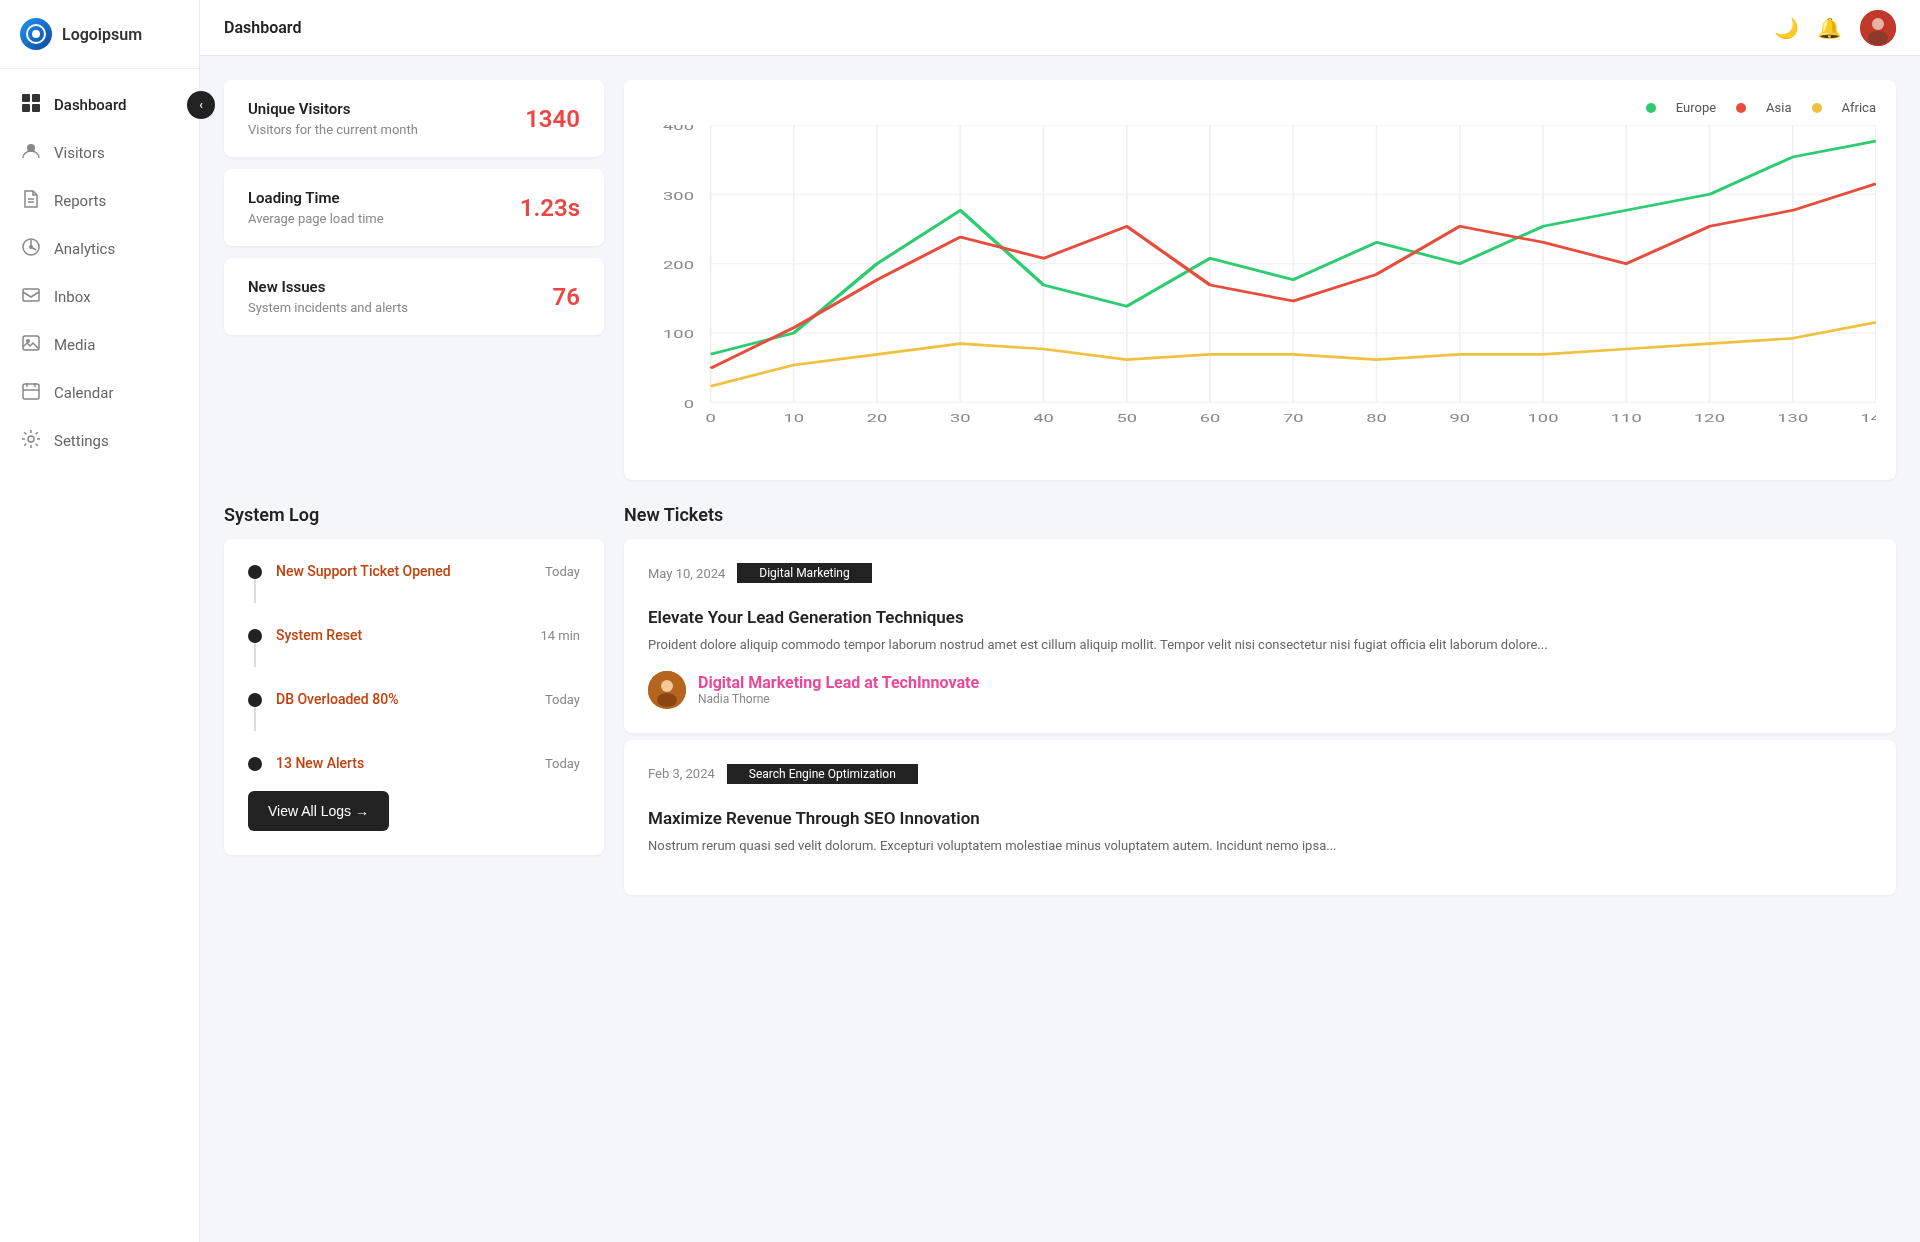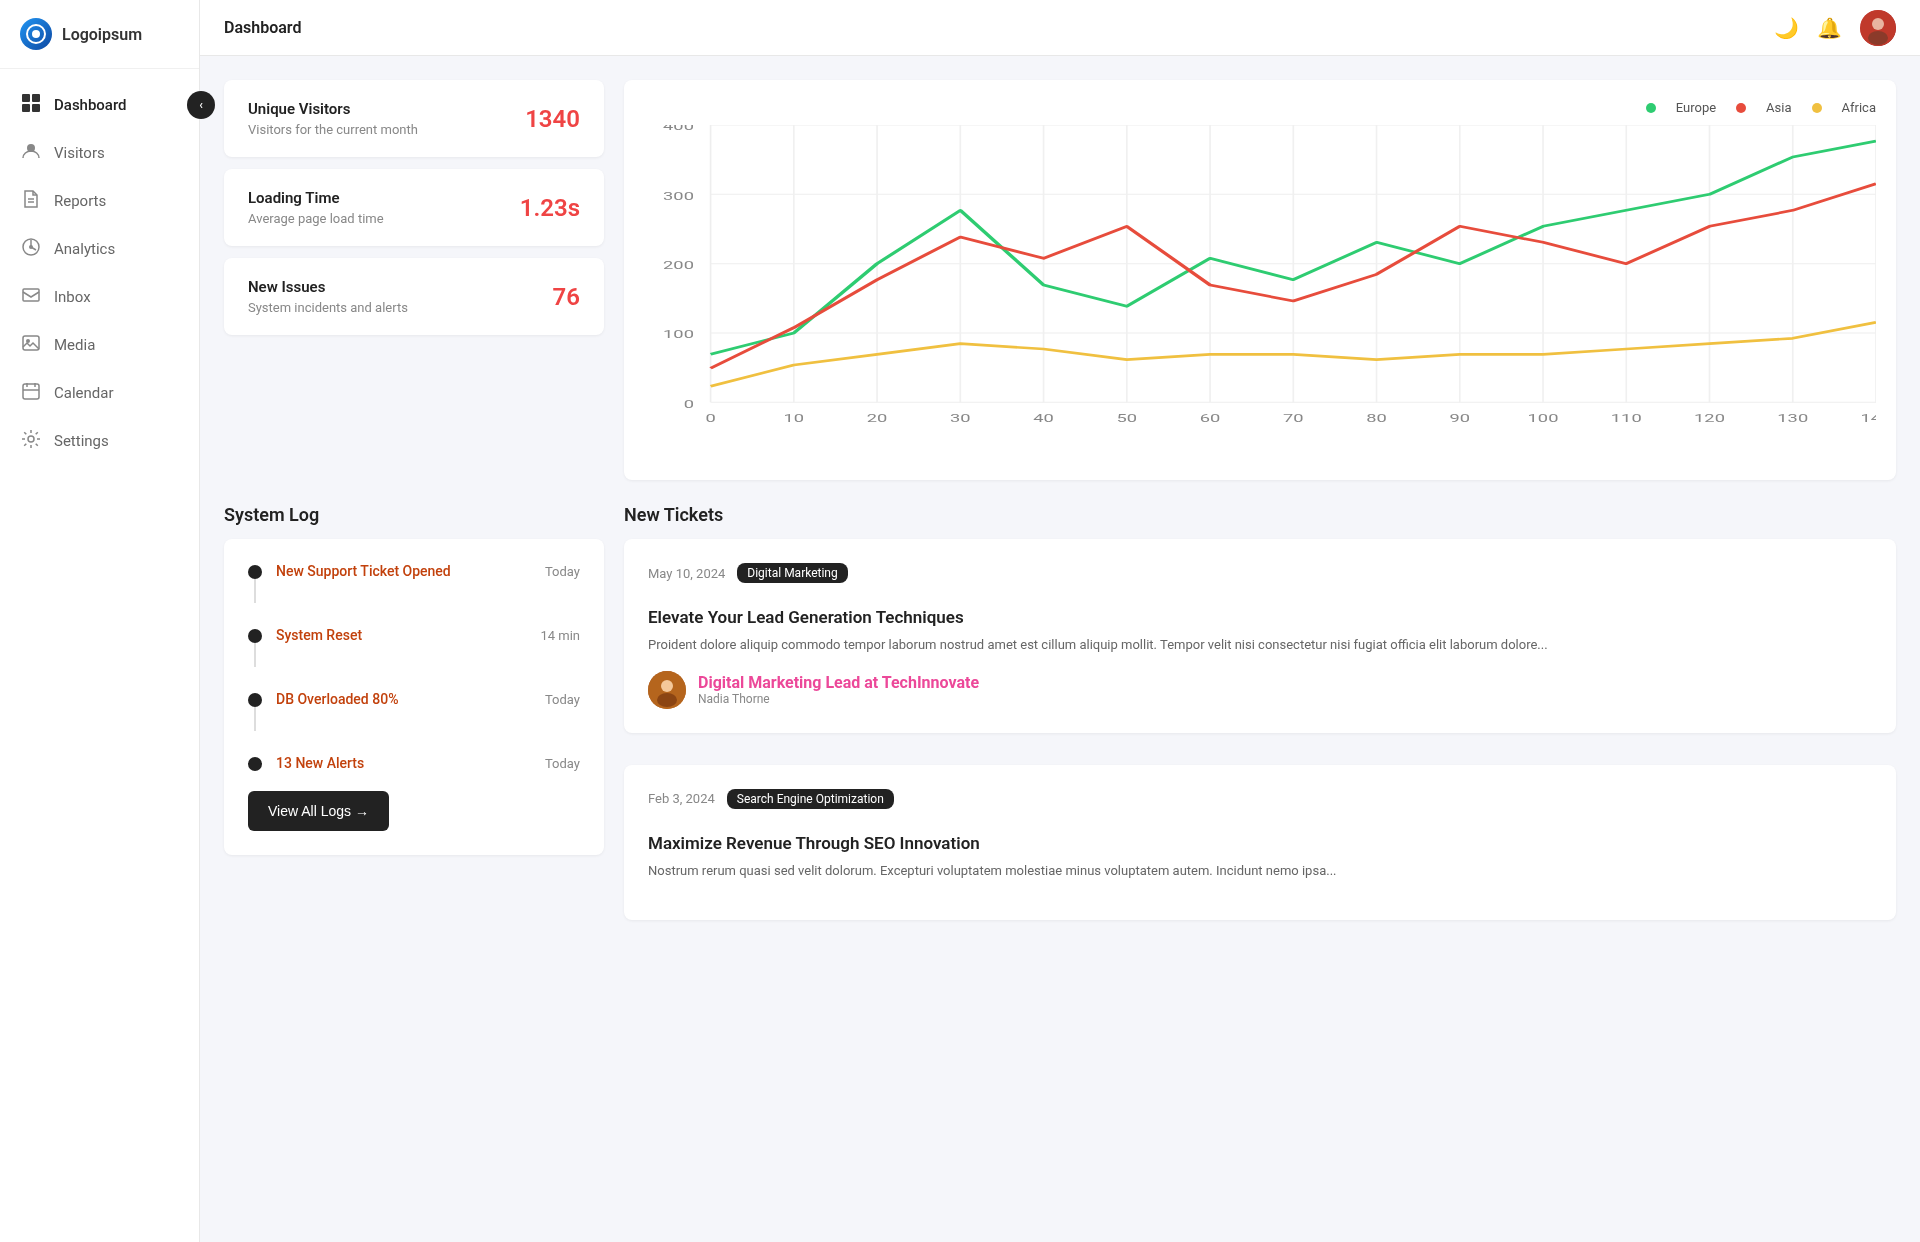--- a/index.html
+++ b/index.html
@@ -190,34 +190,34 @@
       padding: 12px 20px;
       font-size: 14px;
       cursor: pointer;
       display: inline-flex;
       align-items: center;
       gap: 6px;
     }
 
     
     .new-tickets { flex: 1; }
-    .tickets-list { display: flex; flex-direction: column; gap: 32px; }
+    .tickets-list { display: flex; flex-direction: column; gap: 7px; }
     .ticket-card {
       background: #fff;
       border-radius: 8px;
       padding: 24px;
       box-shadow: 0 1px 3px rgba(0,0,0,0.06);
     }
     .ticket-meta { display: flex; align-items: center; gap: 12px; margin-bottom: 10px; }
     .ticket-date { font-size: 13px; color: #888; }
     .ticket-tag {
       background: #222;
       color: #fff;
-      border-radius: 8px;
-      padding: 3px 10px;
+      border-radius: 0;
+      padding: 3px 22px;
       font-size: 12px;
     }
     .ticket-title { font-size: 17px; font-weight: 600; color: #222; margin-bottom: 8px; margin-top: 24px; }
     .ticket-desc { font-size: 13px; color: #666; line-height: 1.5; margin-bottom: 16px; }
     .ticket-author { display: flex; align-items: center; gap: 12px; }
     .author-avatar {
       width: 38px; height: 38px;
       border-radius: 50%;
       background: linear-gradient(135deg, #a0522d, #cd853f);
       display: flex; align-items: center; justify-content: center;

